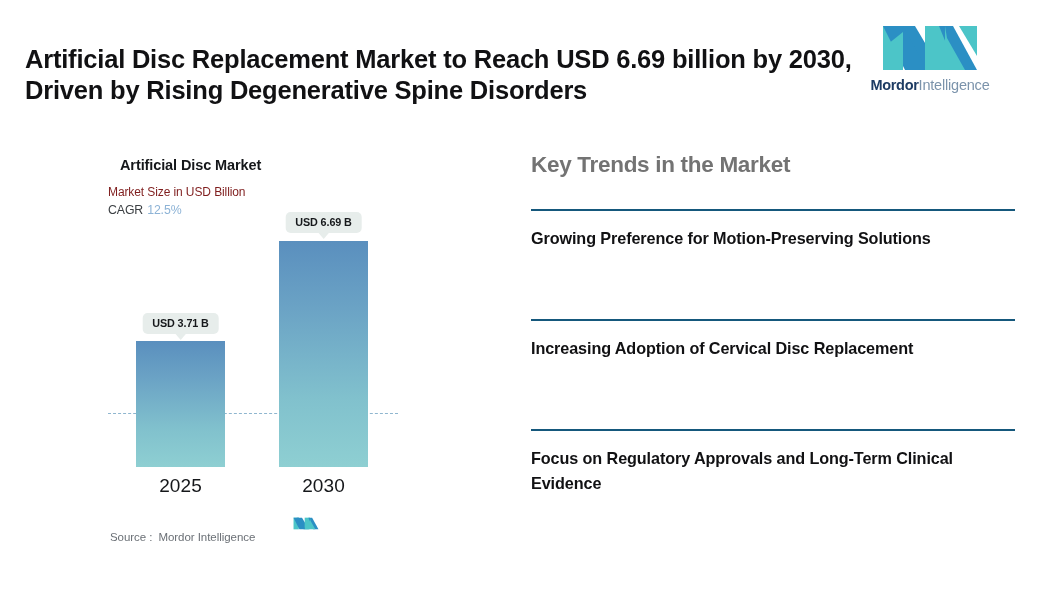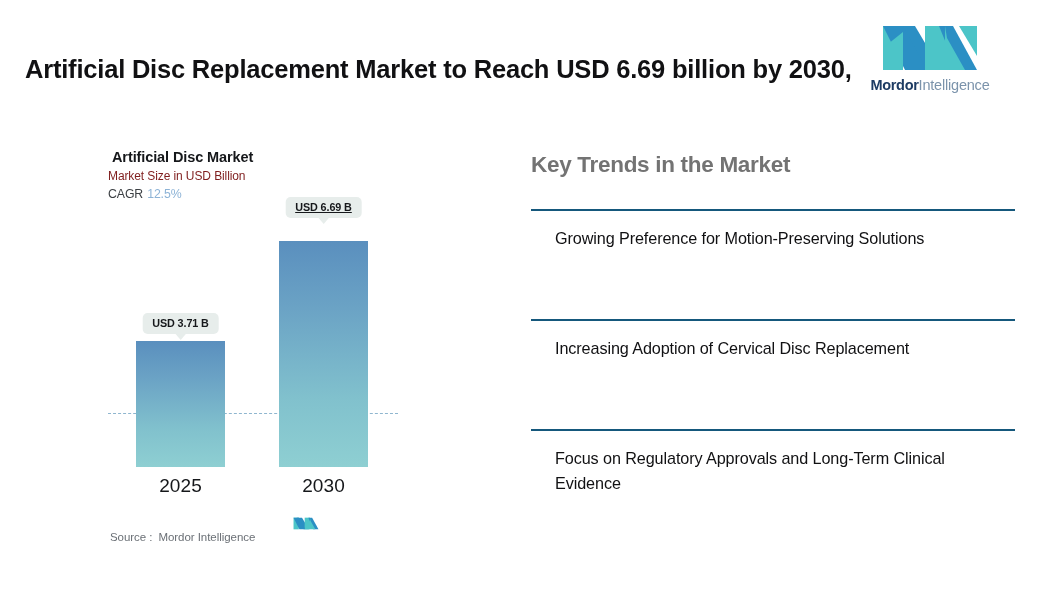--- a/index.html
+++ b/index.html
@@ -17,21 +17,21 @@
     width: 1041px;
     height: 594px;
     background: #ffffff;
     overflow: hidden;
   }
 
   
   .headline {
     position: absolute;
     left: 25px;
-    top: 37px;
+    top: 27px;
     width: 850px;
     font-size: 25.5px;
     font-weight: bold;
     line-height: 1.23;
     color: #111113;
     letter-spacing: -0.2px;
   }
   .headline .hl-line { display: block; }
 
   
@@ -70,21 +70,21 @@
     left: 108px;
     top: 145px;
     width: 300px;
     height: 385px;
   }
   .chart-title {
     font-size: 14.5px;
     font-weight: bold;
     color: #15171a;
     letter-spacing: -0.1px;
-    margin: 4px;
+    margin: 12px;
   }
   .chart-subtitle {
     font-size: 12px;
     color: #7f1d1d;
     letter-spacing: -0.1px;
   }
   .chart-cagr {
     font-size: 12.3px;
     color: #3c4044;
     margin-top: 4px;
@@ -150,21 +150,21 @@
     content: "";
     position: absolute;
     left: 50%;
     bottom: -6px;
     margin-left: -6px;
     border-left: 6px solid transparent;
     border-right: 6px solid transparent;
     border-top: 7px solid #e7edeb;
   }
   .pill.p2025 { bottom: 133px; }
-  .pill.p2030 { bottom: 249px; text-decoration: underline; }
+  .pill.p2030 { bottom: 234px; }
 
   .year-label {
     position: absolute;
     top: 258px;
     width: 89px;
     text-align: center;
     font-size: 19px;
     color: #15171a;
     letter-spacing: 0.1px;
   }
@@ -211,35 +211,35 @@
     width: 484px;
     box-sizing: border-box;
     border-top: 2px solid #15587c;
     padding-top: 15px;
   }
   .trend-item.t0 { top: 56px;  height: 110px; }
   .trend-item.t1 { top: 166px; height: 112px; }
   .trend-item.t2 { top: 276px; height: 110px; }
   .trend-text {
     font-size: 16.2px;
-    font-weight: normal;
+    font-weight: bold;
     color: #111113;
     line-height: 1.52;
     letter-spacing: -0.1px;
     max-width: 455px;
-    margin-left: 24px;
   }
 </style>
 </head>
 <body>
 
 <div id="page">
 
   <h1 class="headline">
     <span class="hl-line">Artificial Disc Replacement Market to Reach USD 6.69 billion by 2030,</span>
+    <span class="hl-line">Driven by Rising Degenerative Spine Disorders</span>
   </h1>
 
   <div class="brand">
     <svg class="brand-mark" width="98" height="52" viewBox="0 0 98 52">
       <polygon points="2,4 22,4 22,48 2,48" fill="#4cc5c8"></polygon>
       <polygon points="14,4 34,4 60,48 40,48" fill="#2b8fc4"></polygon>
       <polygon points="44,4 64,4 64,48 44,48" fill="#4cc5c8"></polygon>
       <polygon points="58,4 72,4 96,48 76,48" fill="#2b8fc4"></polygon>
       <polygon points="78,4 96,4 96,34 78,4" fill="#4cc5c8"></polygon>
       <polygon points="2,4 22,4 44,44 44,48 24,48" fill="#2b8fc4"></polygon>

